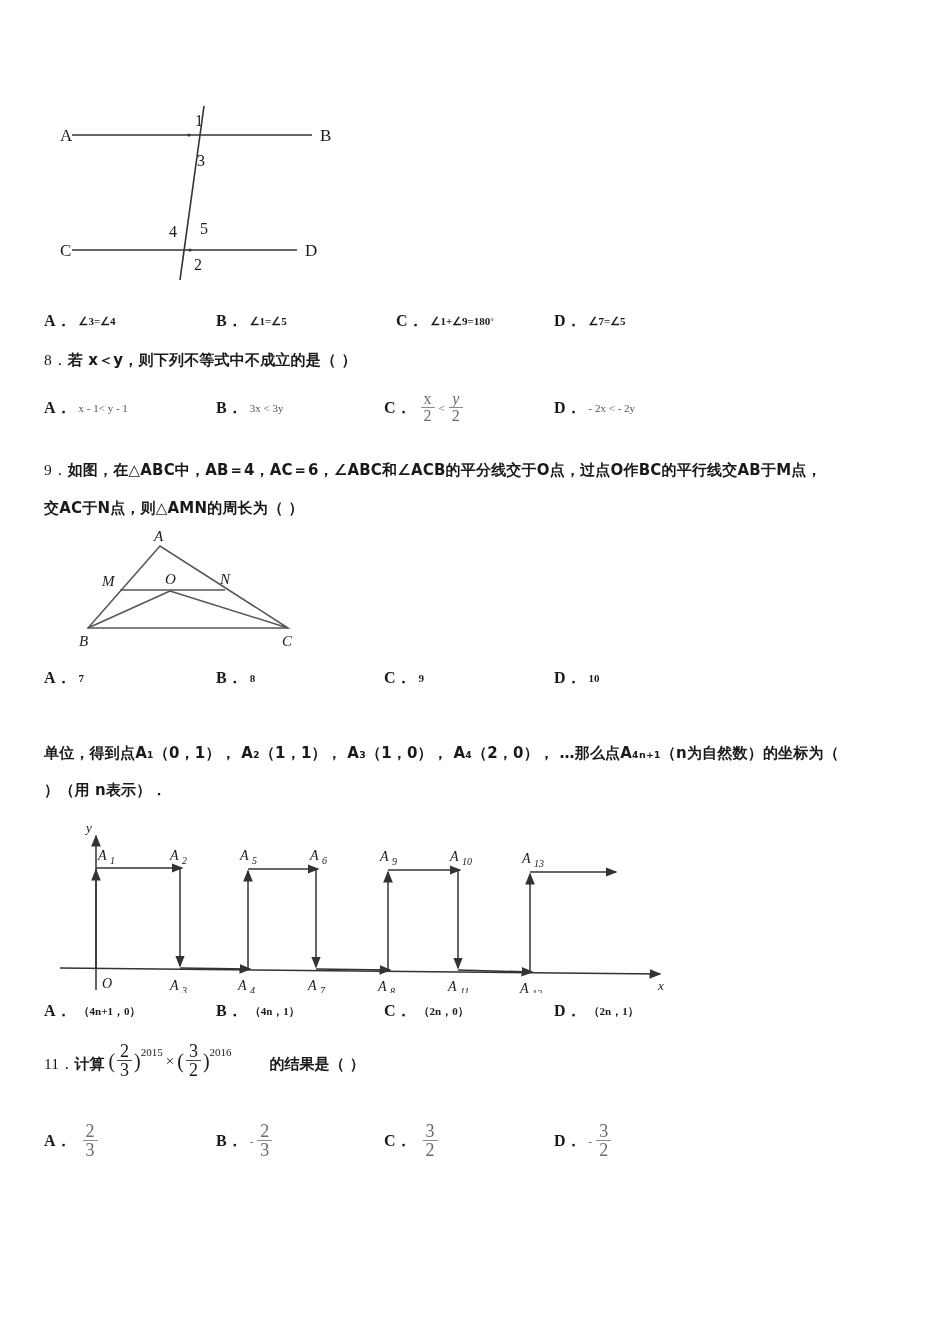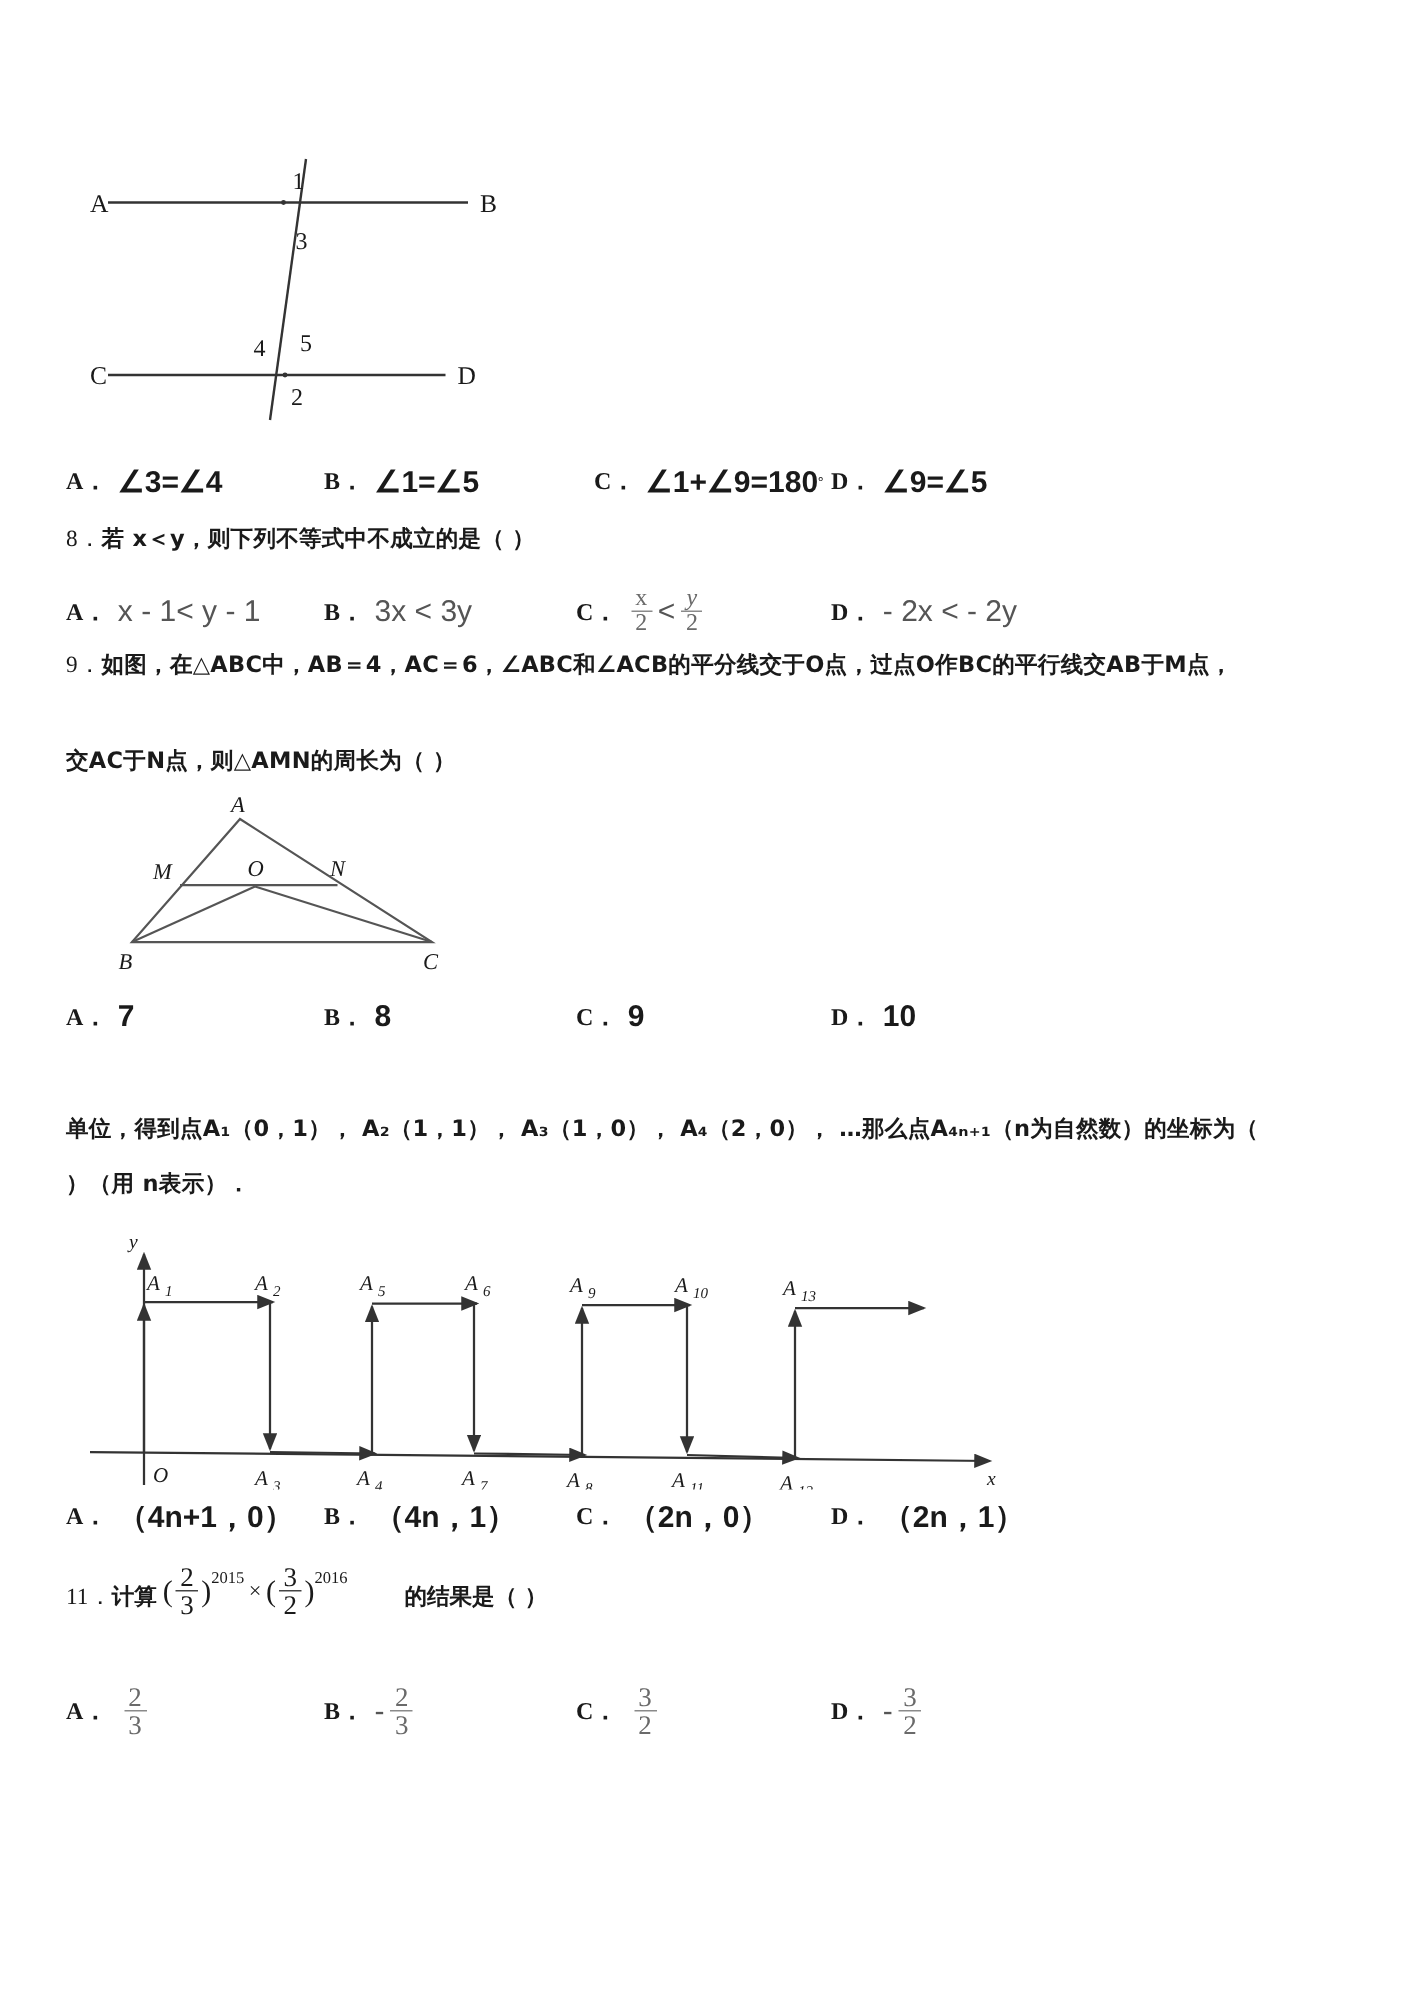--- a/index.html
+++ b/index.html
@@ -55,22 +55,22 @@
     font-size: 16px;
     white-space: nowrap;
   }
   .optlabel {
     font-weight: bold;
     font-family: "Liberation Serif", serif;
     margin-right: 7px;
     font-size: 16px;
   }
   .optbody {
-    font-family: Liberation Sans, sans-serif;
-    font-size: 20px;
+    font-family: Liberation Serif, serif;
+    font-size: 11px;
   }
   .optbody.light { color: #555; }
 
   
   .frac {
     display: inline-flex;
     flex-direction: column;
     align-items: center;
     vertical-align: middle;
     line-height: 1;
@@ -135,21 +135,21 @@
       <span class="optlabel">B．</span>
       <span class="optbody b">∠1=∠5</span>
     </div>
     <div class="opt" style="left:352px;">
       <span class="optlabel">C．</span>
       <span class="optbody b">∠1+∠9=180</span>
         <span class="deg b">°</span>
     </div>
     <div class="opt" style="left:510px;">
       <span class="optlabel">D．</span>
-      <span class="optbody b">∠9=∠5</span>
+      <span class="optbody b">∠7=∠5</span>
     </div>
   </div>
 
   <div class="qline" style="left:44px; top:352px;">
     <span class="qnum">8．</span><span class="cn">若 x＜y，则下列不等式中不成立的是（      ）</span>
   </div>
 
   <div class="optrow" style="top:385px;">
     <div class="opt" style="left:0px;">
       <span class="optlabel">A．</span>
@@ -170,21 +170,21 @@
         <span class="num it">y</span>
         <span class="den">2</span>
       </span>
     </div>
     <div class="opt" style="left:510px;">
       <span class="optlabel">D．</span>
       <span class="optbody light">- 2x &lt; - 2y</span>
     </div>
   </div>
 
-  <div class="qline" style="left:44px; top:436px;">
+  <div class="qline" style="left:44px; top:462px;">
     <span class="qnum">9．</span><span class="cn">如图，在△ABC中，AB＝4，AC＝6，∠ABC和∠ACB的平分线交于O点，过点O作BC的平行线交AB于M点，</span>
   </div>
   <div class="qline" style="left:44px; top:500px;">
     <span class="cn">交AC于N点，则△AMN的周长为（     ）</span>
   </div>
 
   <div class="figure" style="left:70px; top:528px;">
     <svg width="270" height="125" viewBox="0 0 270 125">
 
       <polygon points="90,18 18,100 218,100" fill="none" stroke="#555" stroke-width="1.5"></polygon>

